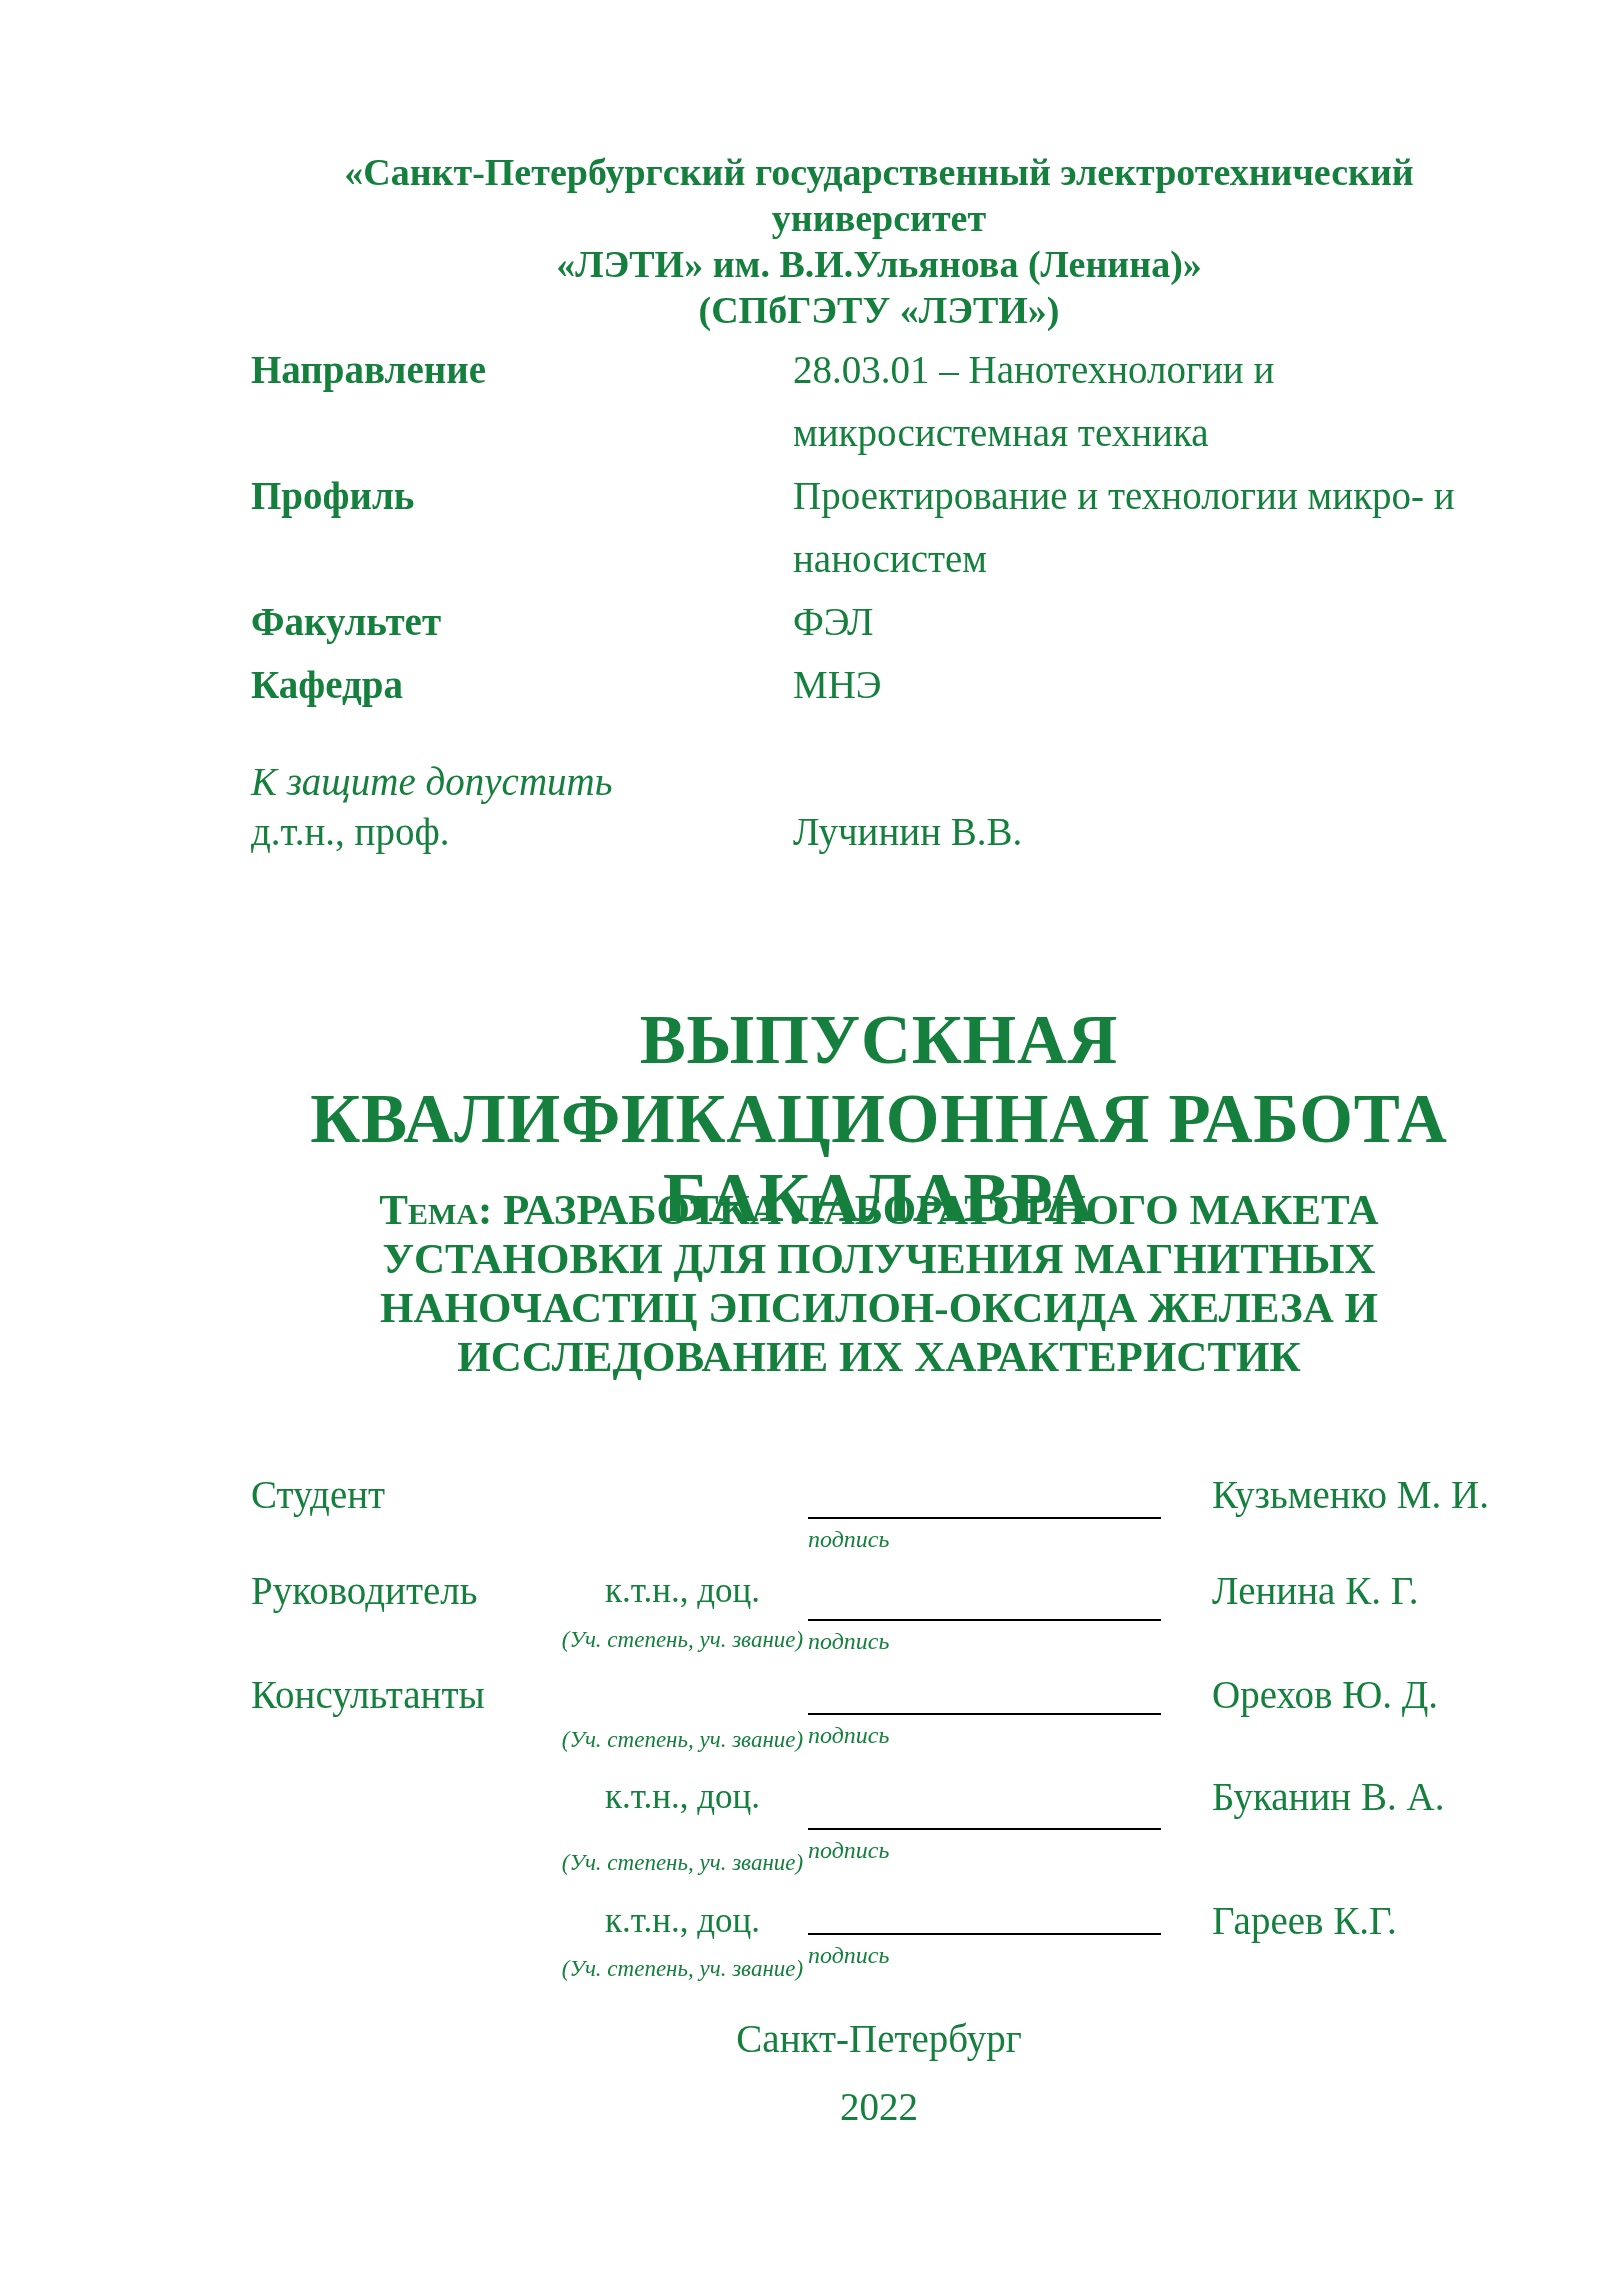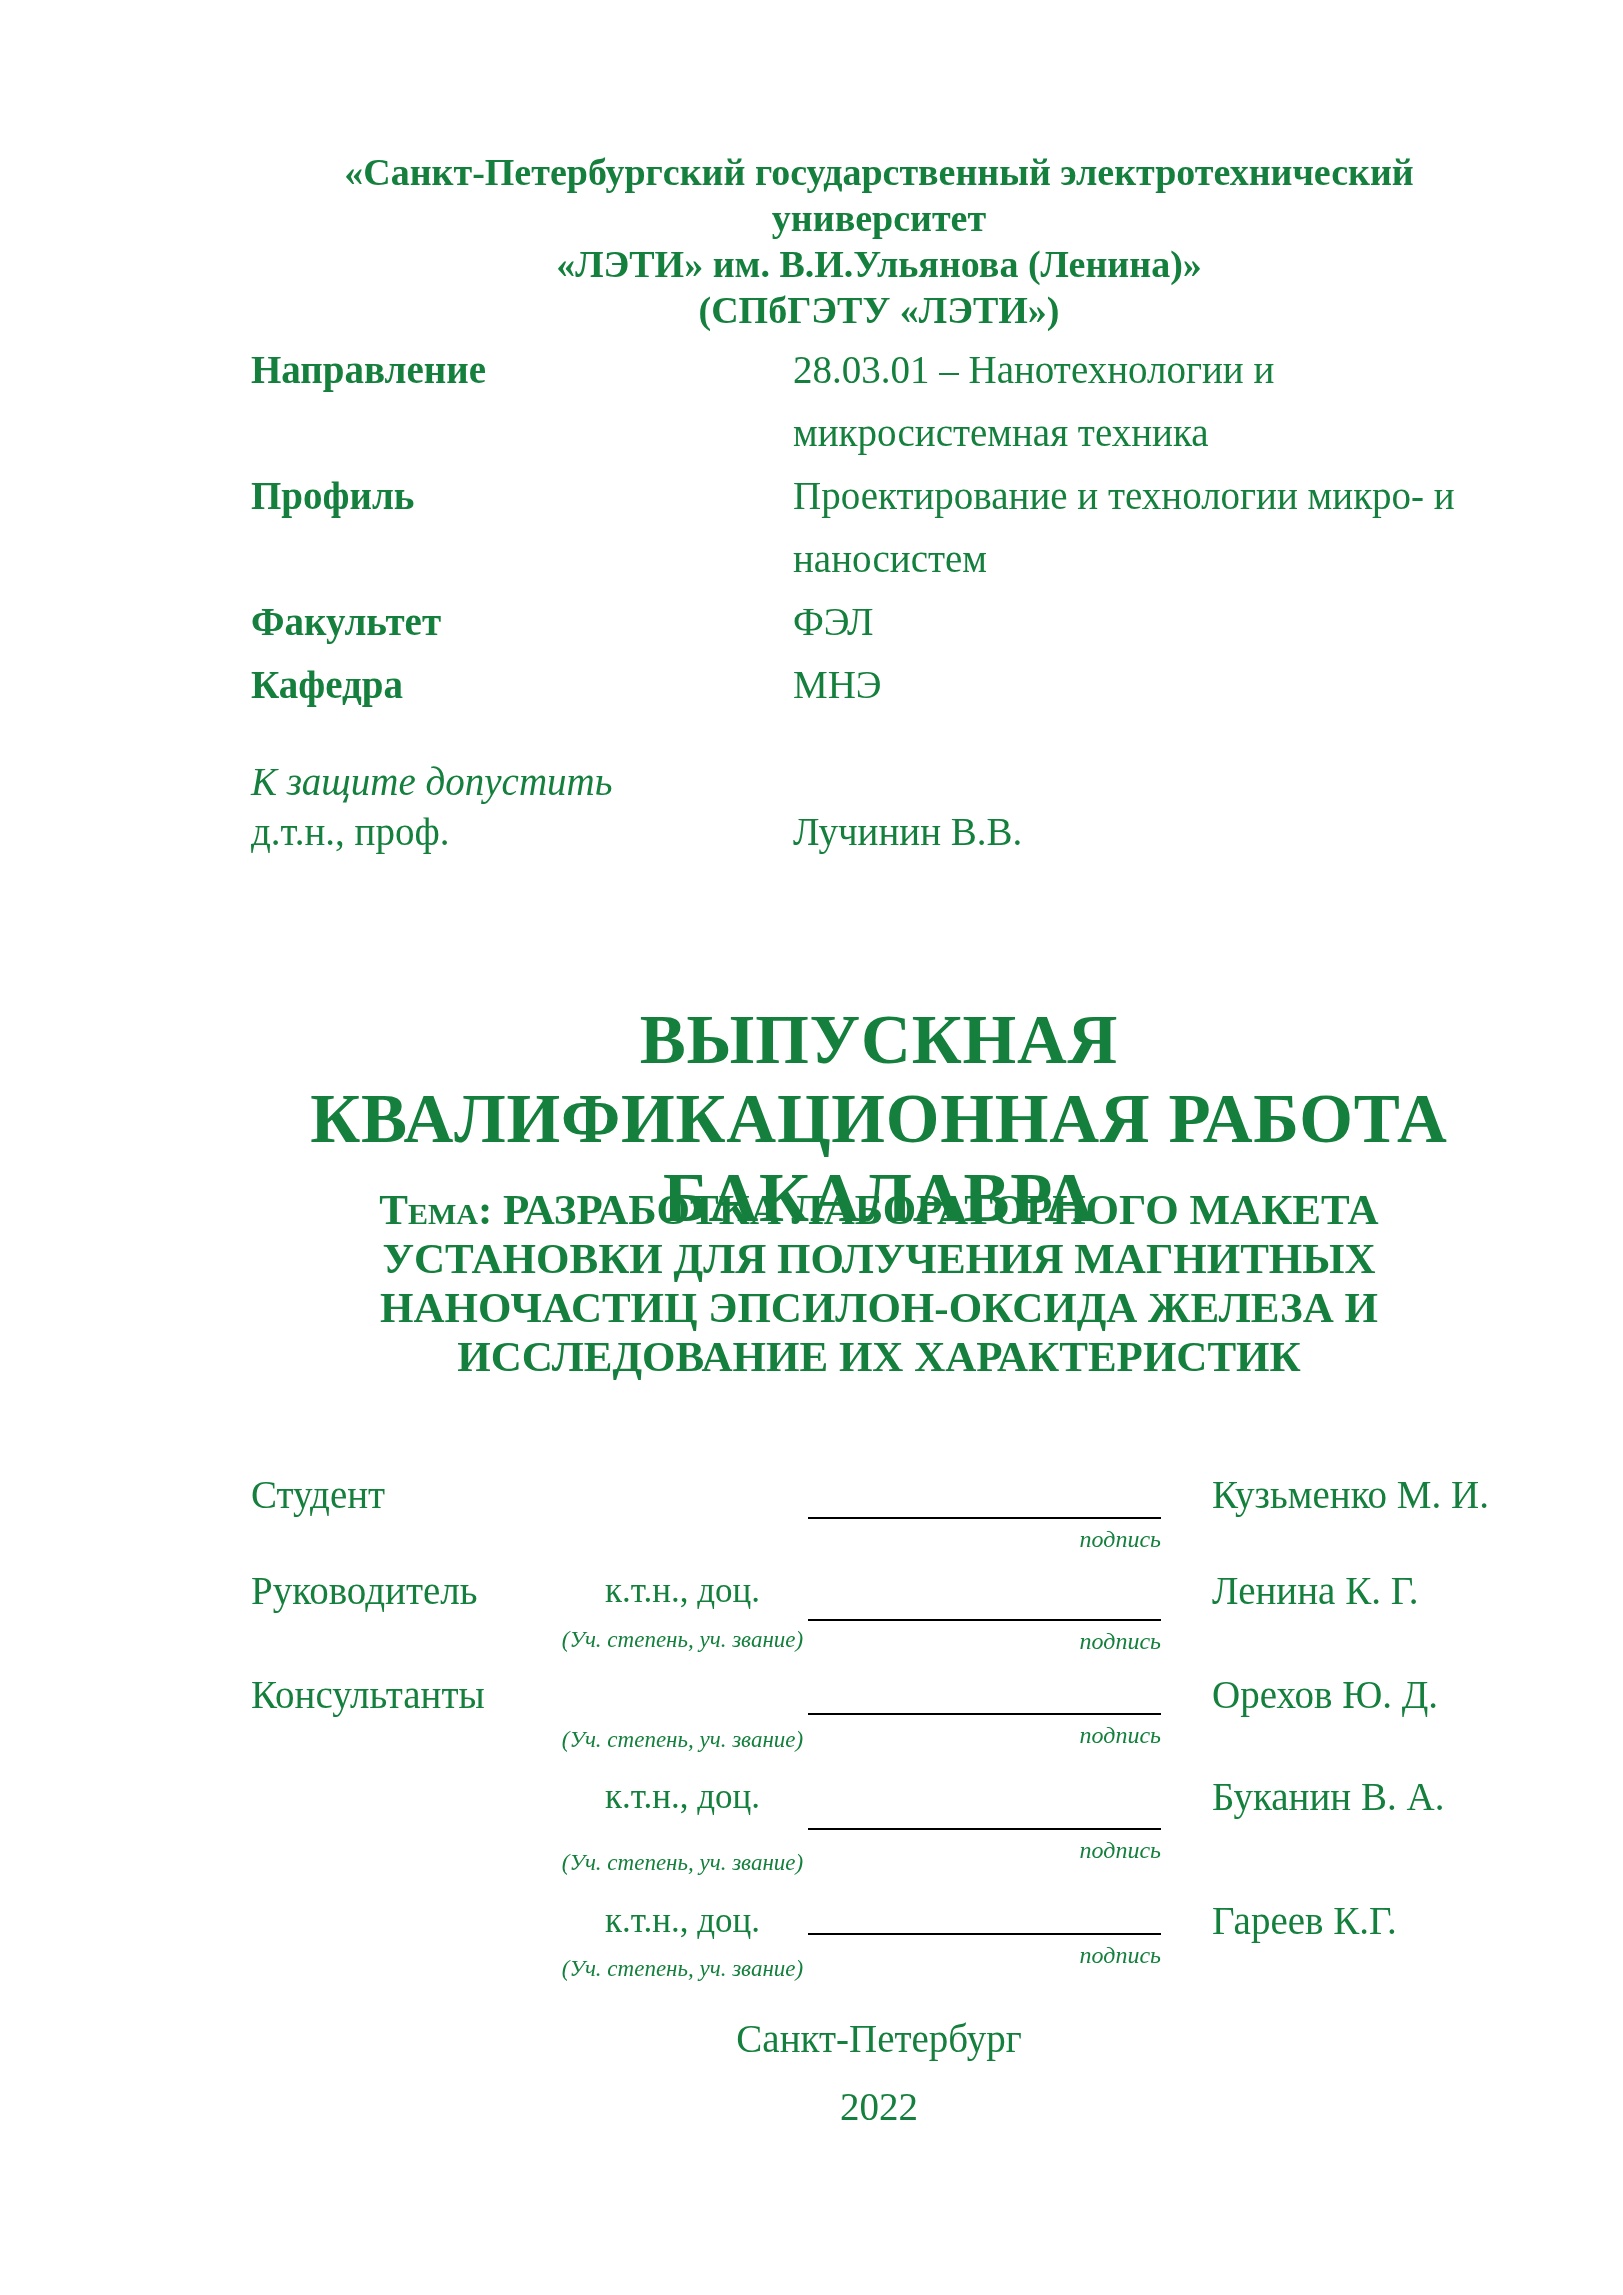--- a/index.html
+++ b/index.html
@@ -24,21 +24,21 @@
   .maintitle{top:986px;text-align:center;font-weight:bold;font-size:69px;line-height:79px;letter-spacing:0.8px;margin-top:15px;}
   
   .topic{top:1185px;text-align:center;font-weight:bold;font-size:43px;line-height:49px;}
   .topic .topic-label{font-variant:small-caps;}
   
   .sigrow{display:grid;grid-template-columns:306px 251px 353px 1fr;font-size:39px;line-height:42px;}
   .sigrow .degree-cell{text-align:center;font-size:35px;display:flex;flex-direction:column;align-items:center;}
   .sigrow .degree-caption{font-style:italic;font-size:23px;line-height:27px;margin-top:14px;}
   .sigrow .sign-cell{display:flex;flex-direction:column;align-items:stretch;}
   .sigrow .sign-line{border-bottom:2.4px solid #000;height:0;}
-  .sigrow .sign-caption{font-style:italic;font-size:24px;line-height:28px;text-align:right;margin-top:6.3px;}
+  .sigrow .sign-caption{font-style:italic;font-size:24px;line-height:28px;text-align:left;margin-top:6.3px;}
   .sigrow .name-cell{padding-left:51px;white-space:nowrap;}
   .row1{top:1474px;} .row1 .sign-line{margin-top:43px;}
   .row2{top:1570px;} .row2 .sign-line{margin-top:49px;}
   .row3{top:1674px;} .row3 .sign-line{margin-top:39px;}
   .row3 .degree-caption{margin-top:52px;}
   .row4{top:1776px;} .row4 .sign-line{margin-top:52px;} .row4 .degree-caption{margin-top:31px;}
   .row5{top:1900px;} .row5 .sign-line{margin-top:33px;} .row5 .degree-caption{margin-top:12.6px;}
   
   .footer-city{top:2016px;text-align:center;font-size:39px;}
   .footer-year{top:2084px;text-align:center;font-size:39px;}

